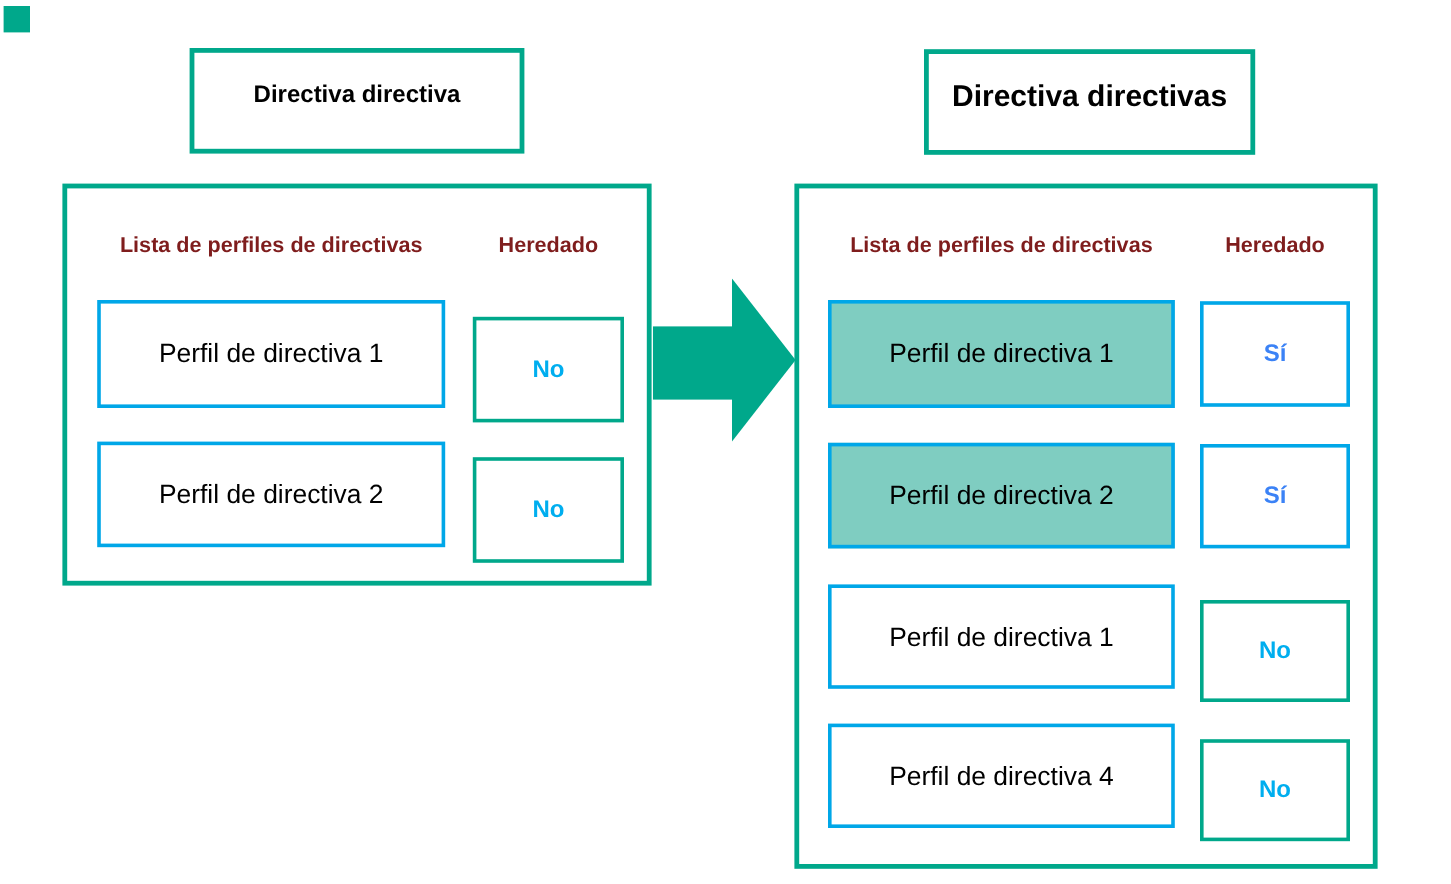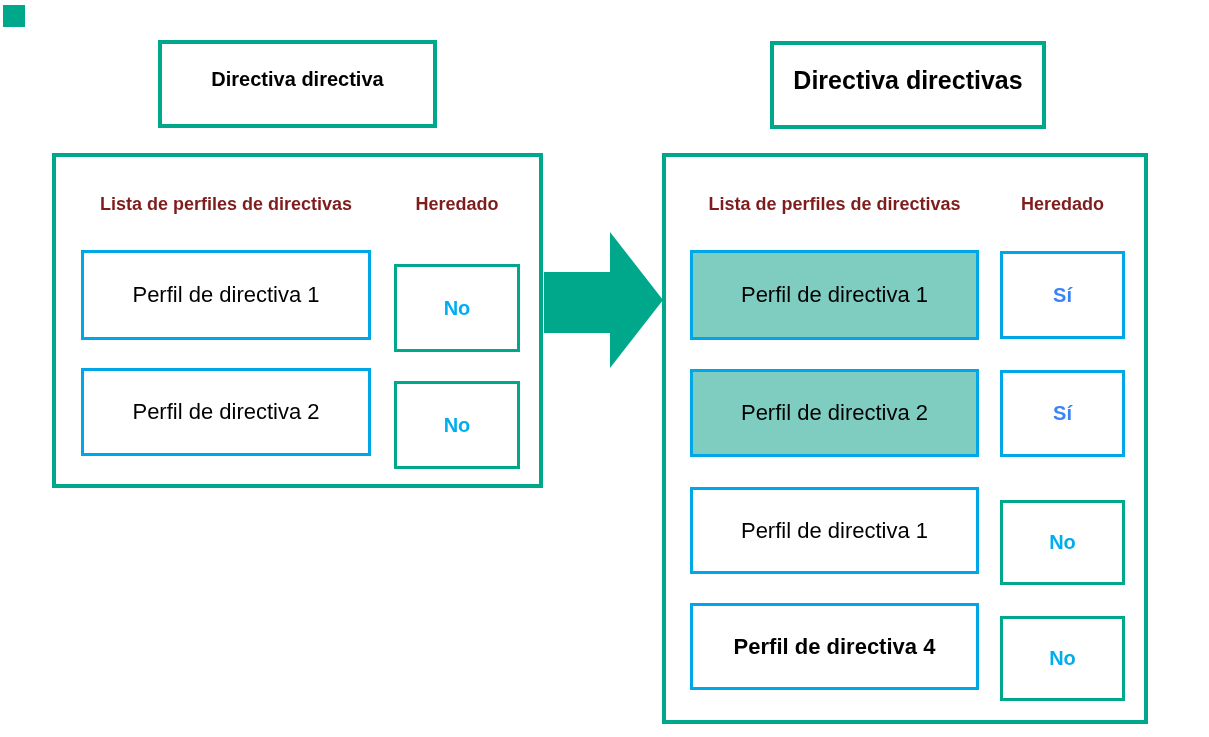--- a/index.html
+++ b/index.html
@@ -73,21 +73,21 @@
   .p-r2-p { left: 81px;  top: 368px; width: 290px; height: 88px; }
   .p-r2-f { left: 394px; top: 369px; width: 126px; height: 88px; }
 
   
   .s-r1-p { left: 690px; top: 250px; width: 289px; height: 90px; }
   .s-r1-f { left: 1000px; top: 251px; width: 125px; height: 88px; }
   .s-r2-p { left: 690px; top: 369px; width: 289px; height: 88px; }
   .s-r2-f { left: 1000px; top: 370px; width: 125px; height: 87px; }
   .s-r3-p { left: 690px; top: 487px; width: 289px; height: 87px; }
   .s-r3-f { left: 1000px; top: 488px; width: 125px; height: 85px; }
-  .s-r4-p { left: 690px; top: 603px; width: 289px; height: 87px; font-weight: bold; }
+  .s-r4-p { left: 690px; top: 603px; width: 289px; height: 87px; }
   .s-r4-f { left: 1000px; top: 604px; width: 125px; height: 85px; }
 
   .arrow-svg { left: 544px; top: 232px; width: 120px; height: 137px; }
 </style>
 </head>
 <body>
 
 <div class="canvas">
 
   <div class="abs corner-square"></div>

